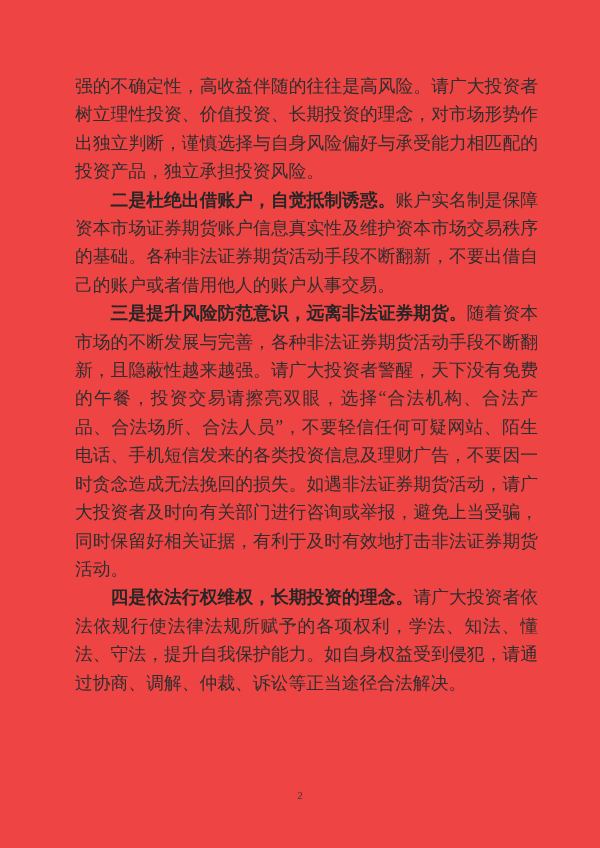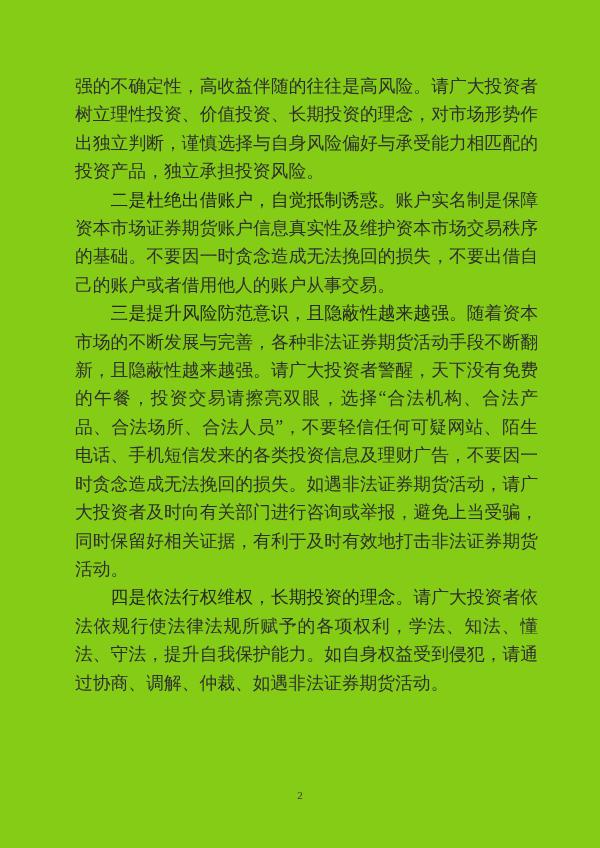--- a/index.html
+++ b/index.html
@@ -4,21 +4,21 @@
 <style>
   html, body {
     margin: 0;
     padding: 0;
     background: #ffffff;
   }
   .page {
     position: relative;
     width: 600px;
     height: 848px;
-    background: #84cc16;
+    background: #ef4444;
     overflow: hidden;
     font-family: "Liberation Serif", "DejaVu Serif", serif;
   }
   .text-block {
     position: absolute;
     left: 75px;
     top: 72px;
     width: 463px;
     font-size: 17.8px;
     line-height: 28.4px;
@@ -27,21 +27,21 @@
     letter-spacing: 0;
   }
   .para {
     margin: 0;
     padding: 0;
   }
   .para.indent {
     text-indent: 2em;
   }
   .lead {
-    font-weight: 400;
+    font-weight: 700;
     color: #262626;
   }
   .page-number {
     position: absolute;
     top: 789px;
     left: 0;
     width: 100%;
     text-align: center;
     font-size: 11px;
     color: #3a3a3a;
@@ -49,23 +49,23 @@
   }
 </style>
 </head>
 <body>
 
 <div class="page">
   <div class="text-block">
 
     <p class="para"><b class="lead"></b><span>强的不确定性，高收益伴随的往往是高风险。请广大投资者树立理性投资、价值投资、长期投资的理念，对市场形势作出独立判断，谨慎选择与自身风险偏好与承受能力相匹配的投资产品，独立承担投资风险。</span></p>
 
-    <p class="para indent"><b class="lead">二是杜绝出借账户，自觉抵制诱惑。</b><span>账户实名制是保障资本市场证券期货账户信息真实性及维护资本市场交易秩序的基础。不要因一时贪念造成无法挽回的损失，不要出借自己的账户或者借用他人的账户从事交易。</span></p>
+    <p class="para indent"><b class="lead">二是杜绝出借账户，自觉抵制诱惑。</b><span>账户实名制是保障资本市场证券期货账户信息真实性及维护资本市场交易秩序的基础。各种非法证券期货活动手段不断翻新，不要出借自己的账户或者借用他人的账户从事交易。</span></p>
 
-    <p class="para indent"><b class="lead">三是提升风险防范意识，且隐蔽性越来越强。</b><span>随着资本市场的不断发展与完善，各种非法证券期货活动手段不断翻新，且隐蔽性越来越强。请广大投资者警醒，天下没有免费的午餐，投资交易请擦亮双眼，选择“合法机构、合法产品、合法场所、合法人员”，不要轻信任何可疑网站、陌生电话、手机短信发来的各类投资信息及理财广告，不要因一时贪念造成无法挽回的损失。如遇非法证券期货活动，请广大投资者及时向有关部门进行咨询或举报，避免上当受骗，同时保留好相关证据，有利于及时有效地打击非法证券期货活动。</span></p>
+    <p class="para indent"><b class="lead">三是提升风险防范意识，远离非法证券期货。</b><span>随着资本市场的不断发展与完善，各种非法证券期货活动手段不断翻新，且隐蔽性越来越强。请广大投资者警醒，天下没有免费的午餐，投资交易请擦亮双眼，选择“合法机构、合法产品、合法场所、合法人员”，不要轻信任何可疑网站、陌生电话、手机短信发来的各类投资信息及理财广告，不要因一时贪念造成无法挽回的损失。如遇非法证券期货活动，请广大投资者及时向有关部门进行咨询或举报，避免上当受骗，同时保留好相关证据，有利于及时有效地打击非法证券期货活动。</span></p>
 
-    <p class="para indent"><b class="lead">四是依法行权维权，长期投资的理念。</b><span>请广大投资者依法依规行使法律法规所赋予的各项权利，学法、知法、懂法、守法，提升自我保护能力。如自身权益受到侵犯，请通过协商、调解、仲裁、如遇非法证券期货活动。</span></p>
+    <p class="para indent"><b class="lead">四是依法行权维权，长期投资的理念。</b><span>请广大投资者依法依规行使法律法规所赋予的各项权利，学法、知法、懂法、守法，提升自我保护能力。如自身权益受到侵犯，请通过协商、调解、仲裁、诉讼等正当途径合法解决。</span></p>
 
 
   </div>
 
   <div class="page-number">2</div>
 </div>
 
 </body></html>

